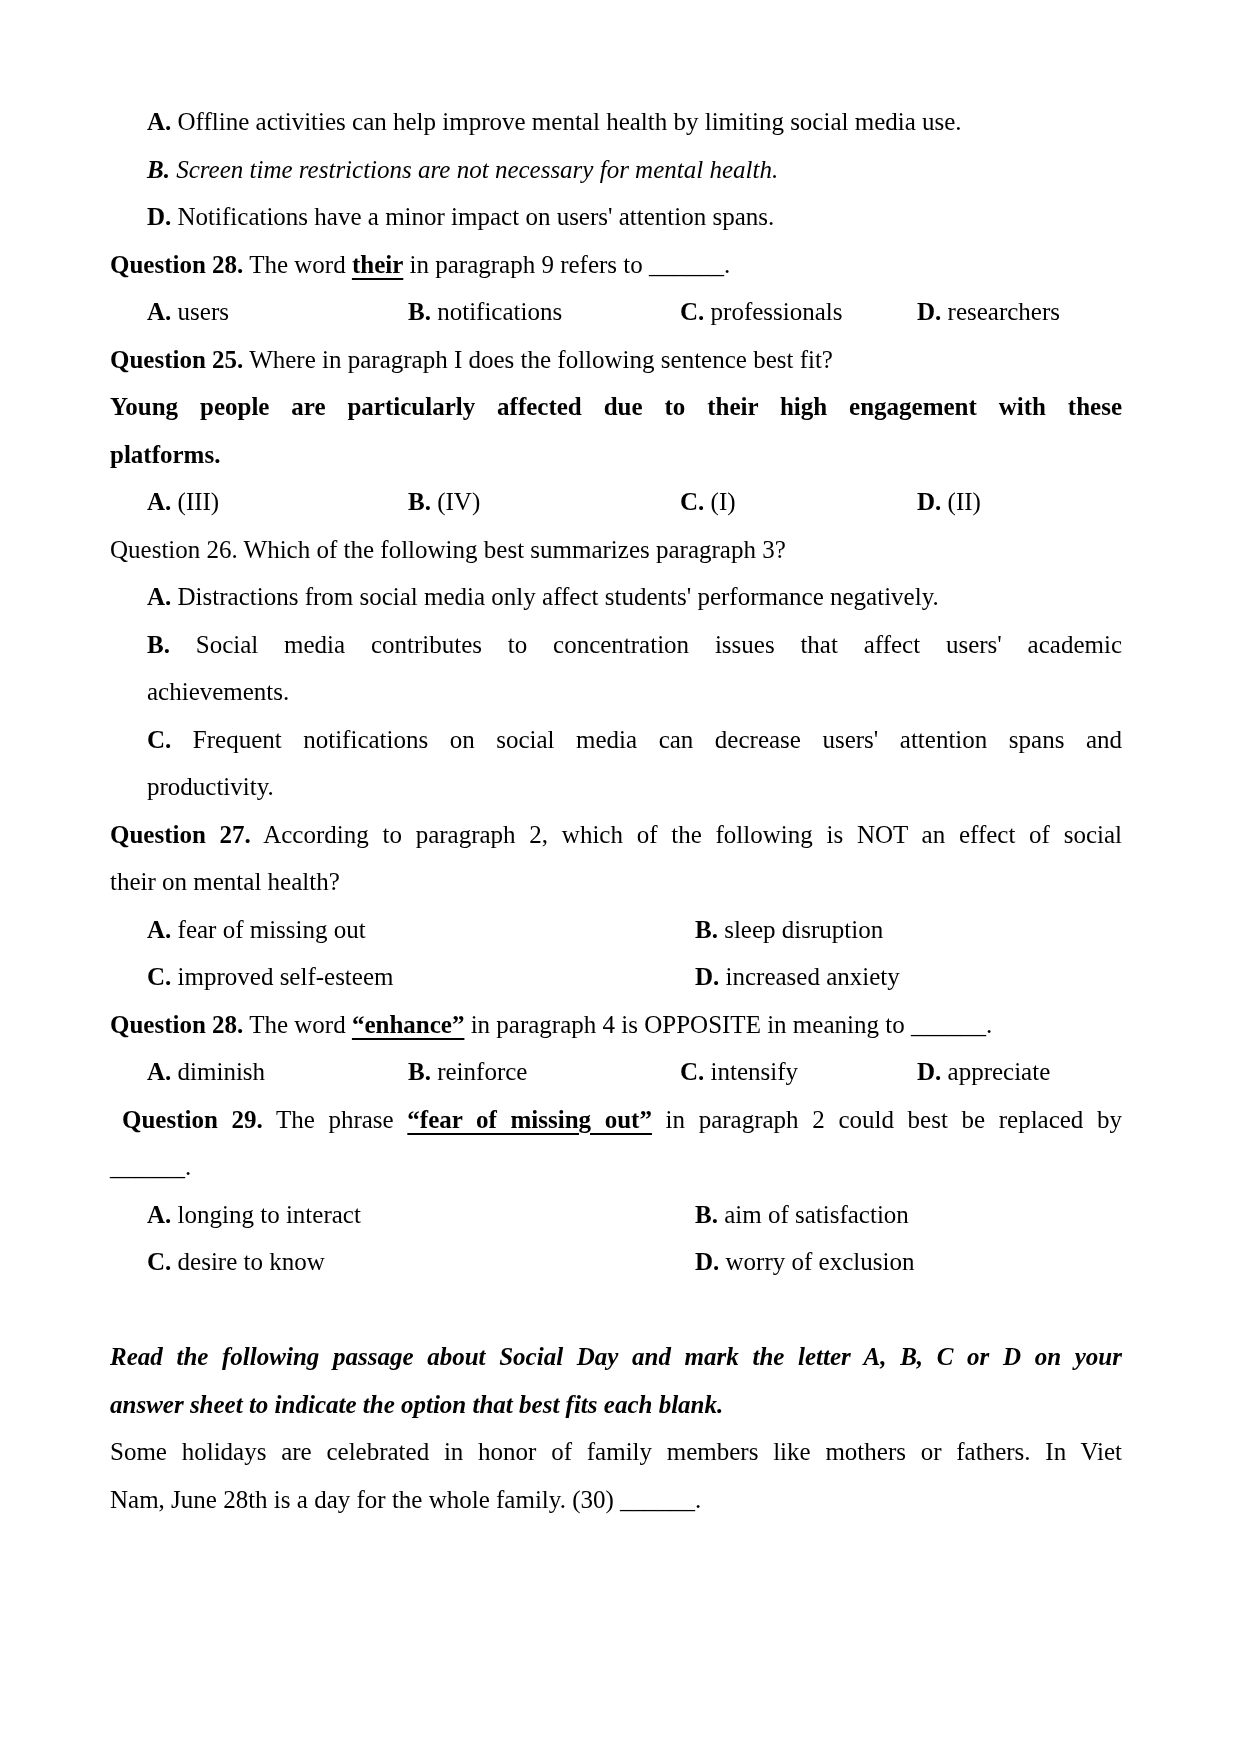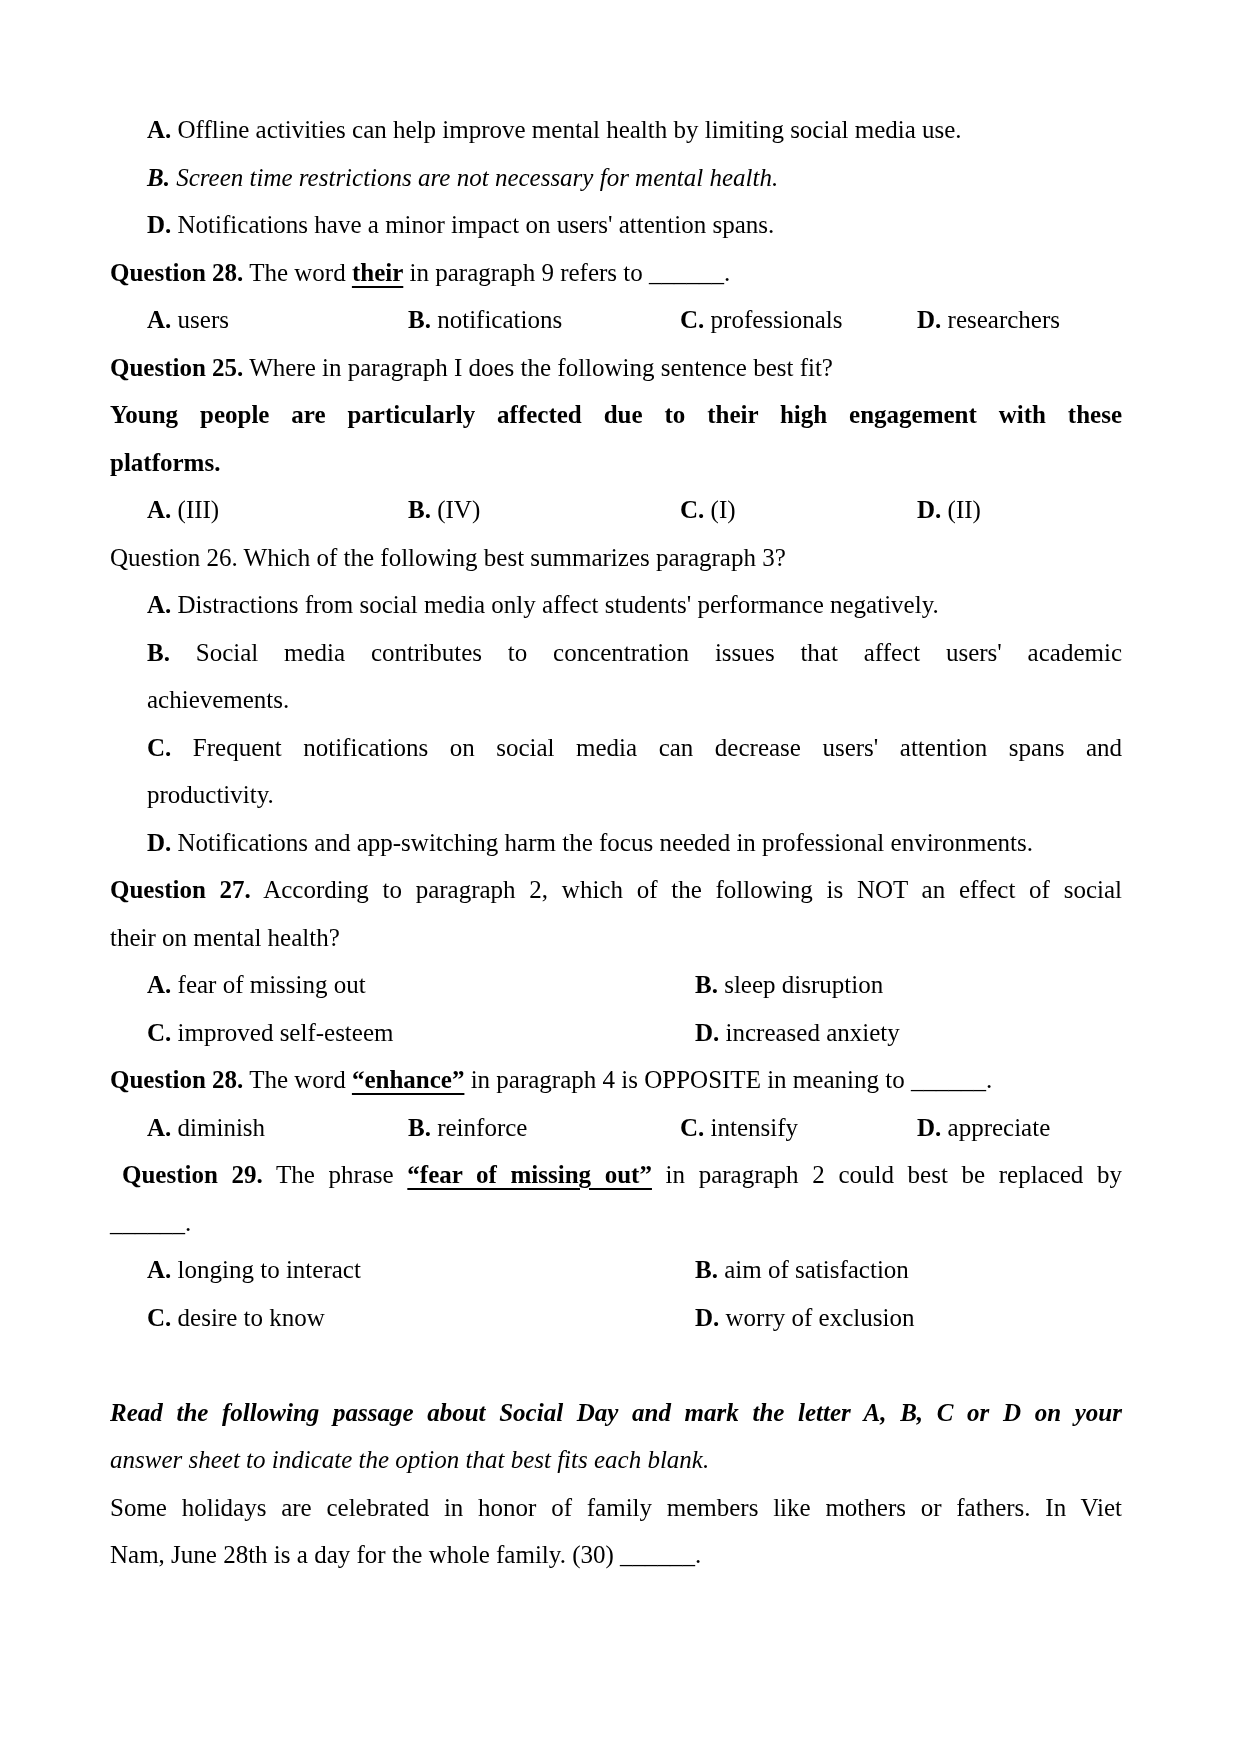--- a/index.html
+++ b/index.html
@@ -9,21 +9,21 @@
     height: 1755px;
     background: #ffffff;
     color: #000000;
     font-family: "Liberation Serif", serif;
     font-size: 25px;
     overflow: hidden;
   }
   .content {
     position: absolute;
     left: 110px;
-    top: 106px;
+    top: 98px;
     width: 1012px;
   }
   .line {
     position: relative;
     height: 47.5px;
     line-height: 47.5px;
     white-space: pre-wrap;
   }
   .line.justify {
     text-align: justify;
@@ -53,30 +53,29 @@
       <div class="line"><span style="font-weight: bold;">Question 25.</span><span> Where in paragraph I does the following sentence best fit?</span></div>
       <div class="line justify"><span style="font-weight: bold;">Young people are particularly affected due to their high engagement with these</span></div>
       <div class="line"><span style="font-weight: bold;">platforms.</span></div>
       <div class="line options"><span class="opt" style="left: 37px;"><span style="font-weight: bold;">A.</span>&nbsp;(III)</span><span class="opt" style="left: 298px;"><span style="font-weight: bold;">B.</span>&nbsp;(IV)</span><span class="opt" style="left: 570px;"><span style="font-weight: bold;">C.</span>&nbsp;(I)</span><span class="opt" style="left: 807px;"><span style="font-weight: bold;">D.</span>&nbsp;(II)</span></div>
       <div class="line"><span style="font-weight: normal;">Question 26.</span><span> Which of the following best summarizes paragraph 3?</span></div>
       <div class="line" style="padding-left: 37px;"><span style="font-weight: bold;">A.</span><span> Distractions from social media only affect students' performance negatively.</span></div>
       <div class="line justify" style="padding-left: 37px;"><span style="font-weight: bold;">B.</span><span> Social media contributes to concentration issues that affect users' academic</span></div>
       <div class="line" style="padding-left: 37px;"><span>achievements.</span></div>
       <div class="line justify" style="padding-left: 37px;"><span style="font-weight: bold;">C.</span><span> Frequent notifications on social media can decrease users' attention spans and</span></div>
       <div class="line" style="padding-left: 37px;"><span>productivity.</span></div>
-      <div class="line" style="padding-left: 37px;"><span style="font-weight: bold;">D.</span><span> Notifications and app-switching harm the focus needed in professional environments.</span></div>
       <div class="line justify"><span style="font-weight: bold;">Question 27.</span><span> According to paragraph 2, which of the following is NOT an effect of social</span></div>
       <div class="line"><span>their on mental health?</span></div>
       <div class="line options"><span class="opt" style="left: 37px;"><span style="font-weight: bold;">A.</span>&nbsp;fear of missing out</span><span class="opt" style="left: 585px;"><span style="font-weight: bold;">B.</span>&nbsp;sleep disruption</span></div>
       <div class="line options"><span class="opt" style="left: 37px;"><span style="font-weight: bold;">C.</span>&nbsp;improved self-esteem</span><span class="opt" style="left: 585px;"><span style="font-weight: bold;">D.</span>&nbsp;increased anxiety</span></div>
       <div class="line"><span style="font-weight: bold;">Question 28.</span><span> The word </span><span class="u" style="font-weight: bold;">“enhance”</span><span> in paragraph 4 is OPPOSITE in meaning to ______.</span></div>
       <div class="line options"><span class="opt" style="left: 37px;"><span style="font-weight: bold;">A.</span>&nbsp;diminish</span><span class="opt" style="left: 298px;"><span style="font-weight: bold;">B.</span>&nbsp;reinforce</span><span class="opt" style="left: 570px;"><span style="font-weight: bold;">C.</span>&nbsp;intensify</span><span class="opt" style="left: 807px;"><span style="font-weight: bold;">D.</span>&nbsp;appreciate</span></div>
       <div class="line justify"><span style="font-weight: bold; margin-left: 12px;">Question 29.</span><span> The phrase </span><span class="u" style="font-weight: bold;">“fear of missing out”</span><span> in paragraph 2 could best be replaced by</span></div>
       <div class="line"><span>______.</span></div>
       <div class="line options"><span class="opt" style="left: 37px;"><span style="font-weight: bold;">A.</span>&nbsp;longing to interact</span><span class="opt" style="left: 585px;"><span style="font-weight: bold;">B.</span>&nbsp;aim of satisfaction</span></div>
       <div class="line options"><span class="opt" style="left: 37px;"><span style="font-weight: bold;">C.</span>&nbsp;desire to know</span><span class="opt" style="left: 585px;"><span style="font-weight: bold;">D.</span>&nbsp;worry of exclusion</span></div>
       <div class="line"></div>
       <div class="line justify"><span style="font-weight: bold; font-style: italic;">Read the following passage about Social Day and mark the letter A, B, C or D on your</span></div>
-      <div class="line"><span style="font-weight: normal; font-style: italic;">answer sheet to indicate the option that best fits each blank.</span></div>
+      <div class="line"><span style="font-weight: bold; font-style: italic;">answer sheet to indicate the option that best fits each blank.</span></div>
       <div class="line justify"><span>Some holidays are celebrated in honor of family members like mothers or fathers. In Viet</span></div>
       <div class="line"><span>Nam, June 28th is a day for the whole family. (30) ______.</span></div>
     </div>
 </div>
 
 </body></html>

